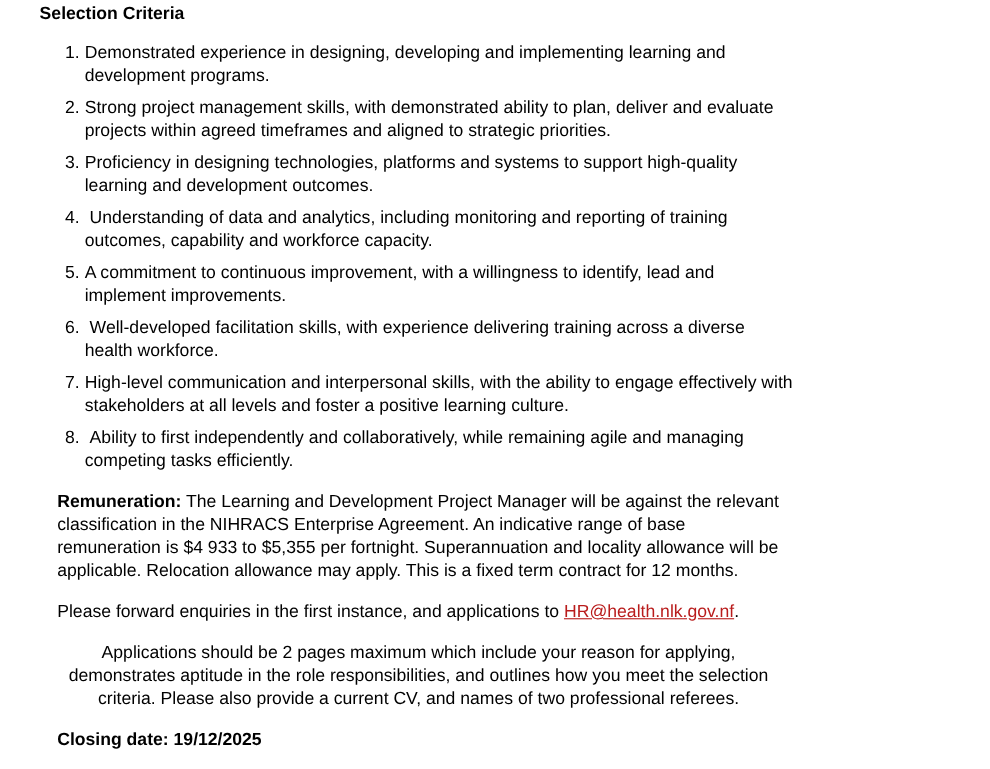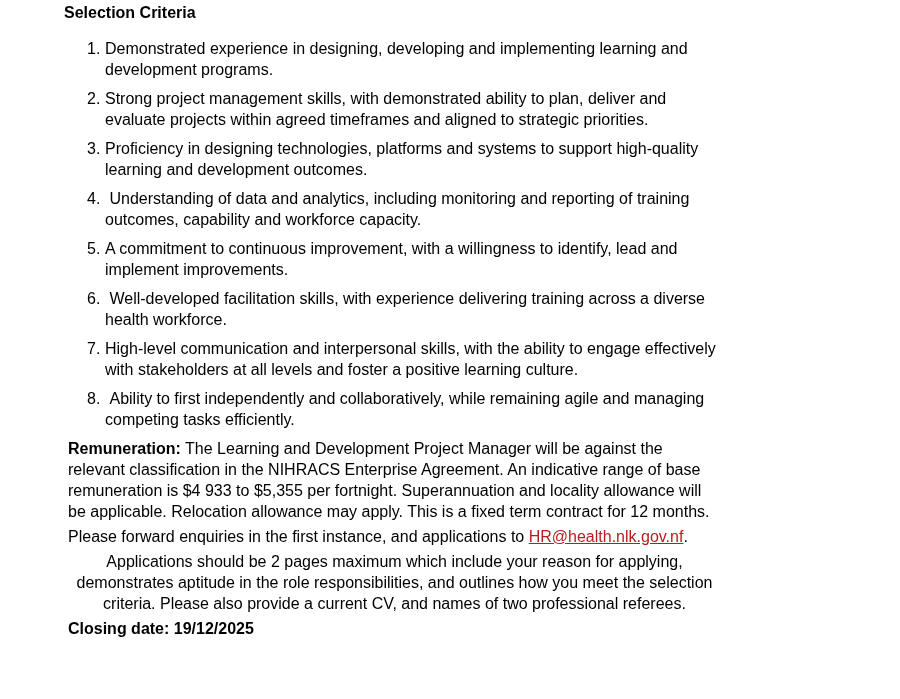--- a/index.html
+++ b/index.html
@@ -13,21 +13,21 @@
     font-family: "Liberation Sans", sans-serif;
     font-size: 16px;
     line-height: 21px;
     color: #000000;
     overflow: hidden;
   }
   .page {
     box-sizing: border-box;
     width: 780px;
     height: 699px;
-    padding: 2px 55px 0 64px;
+    padding: 2px 55px 0 36px;
     overflow: hidden;
   }
   .heading {
     font-size: 16px;
     line-height: 21px;
     font-weight: bold;
     margin: 0;
   }
   ol.criteria {
     list-style: none;
@@ -42,21 +42,21 @@
     flex: 0 0 18px;
     width: 18px;
   }
   .txt {
     flex: 1;
   }
   .prewrap {
     white-space: pre-wrap;
   }
   p.para {
-    margin: 4px;
+    margin: 16px;
   }
   .para-remuneration { margin-top: 12px; }
   .para-enquiries    { margin-top: 20px; }
   .para-applications { margin-top: 21px; text-align: center; }
   .para-closing      { margin-top: 17px; font-weight: bold; }
   a.email-link {
     color: #b91c1c;
     text-decoration: underline;
     cursor: pointer;
   }

